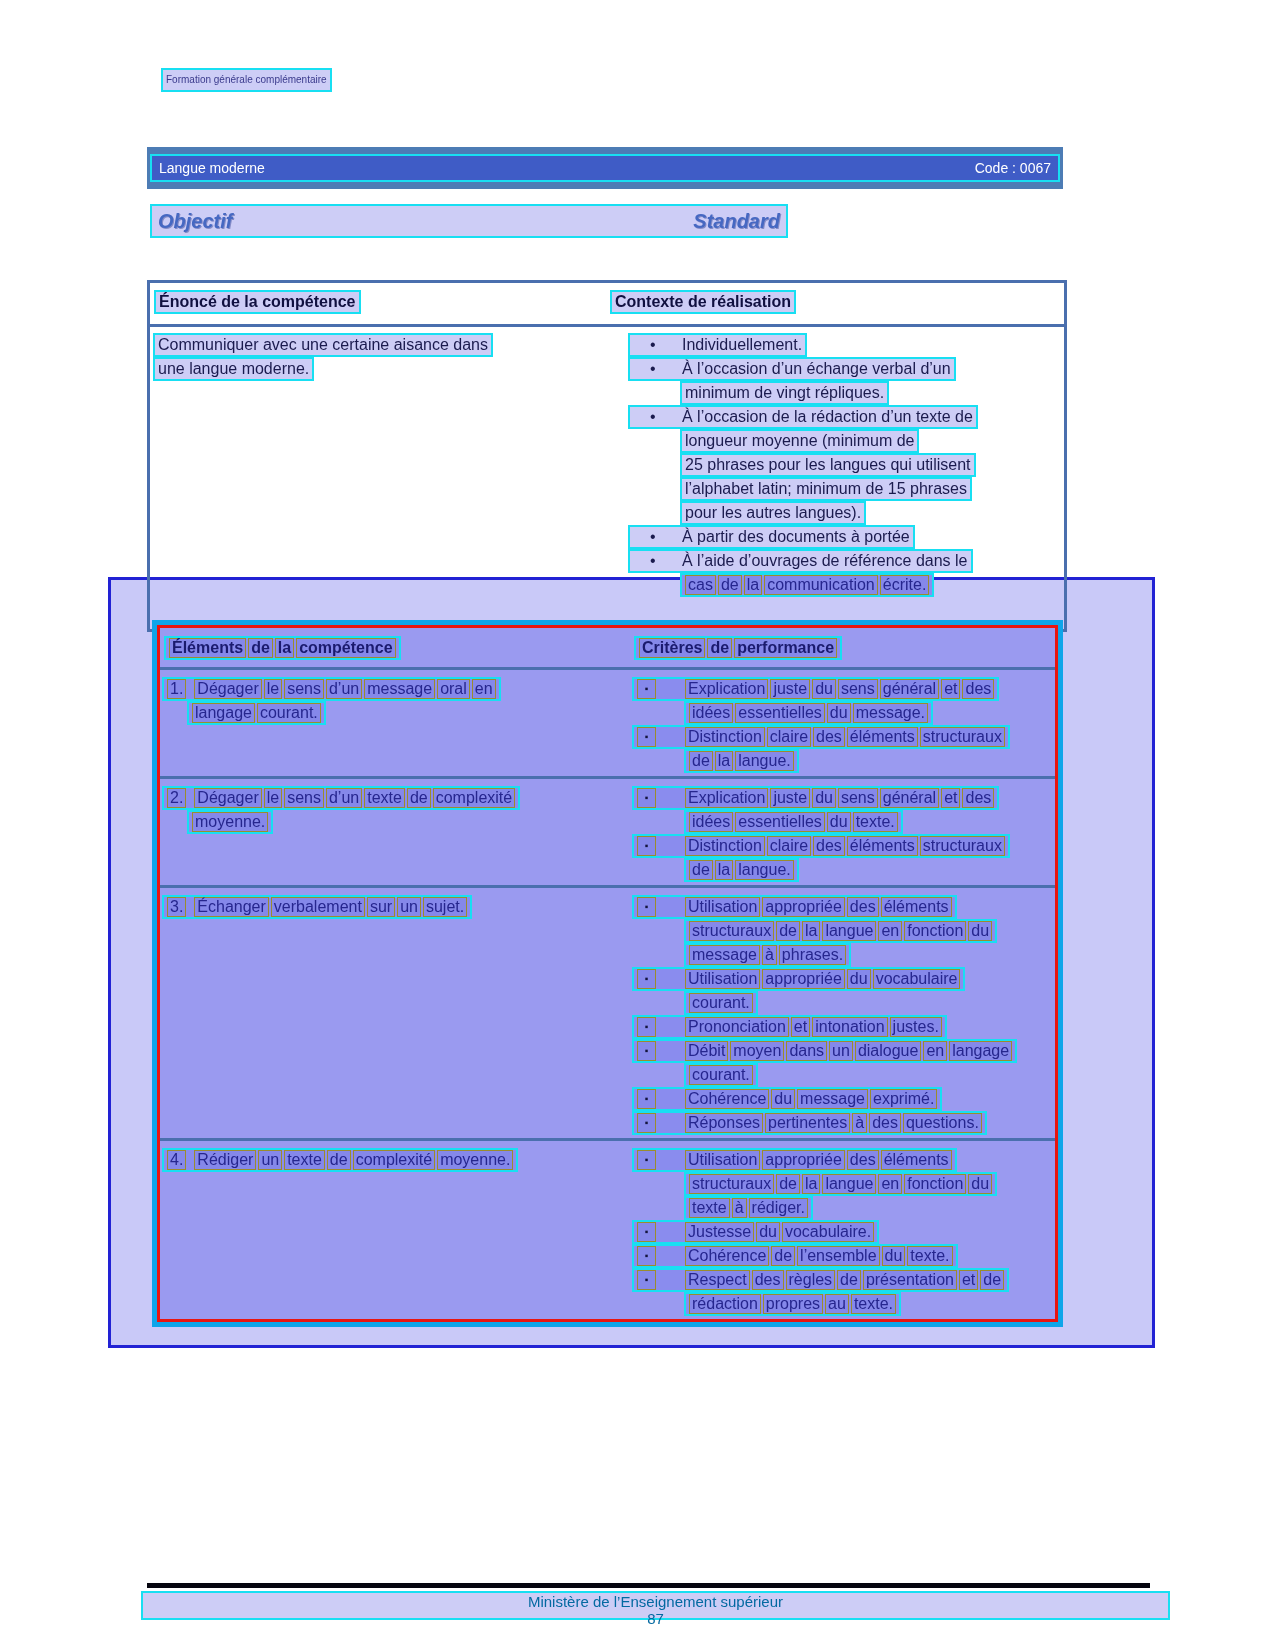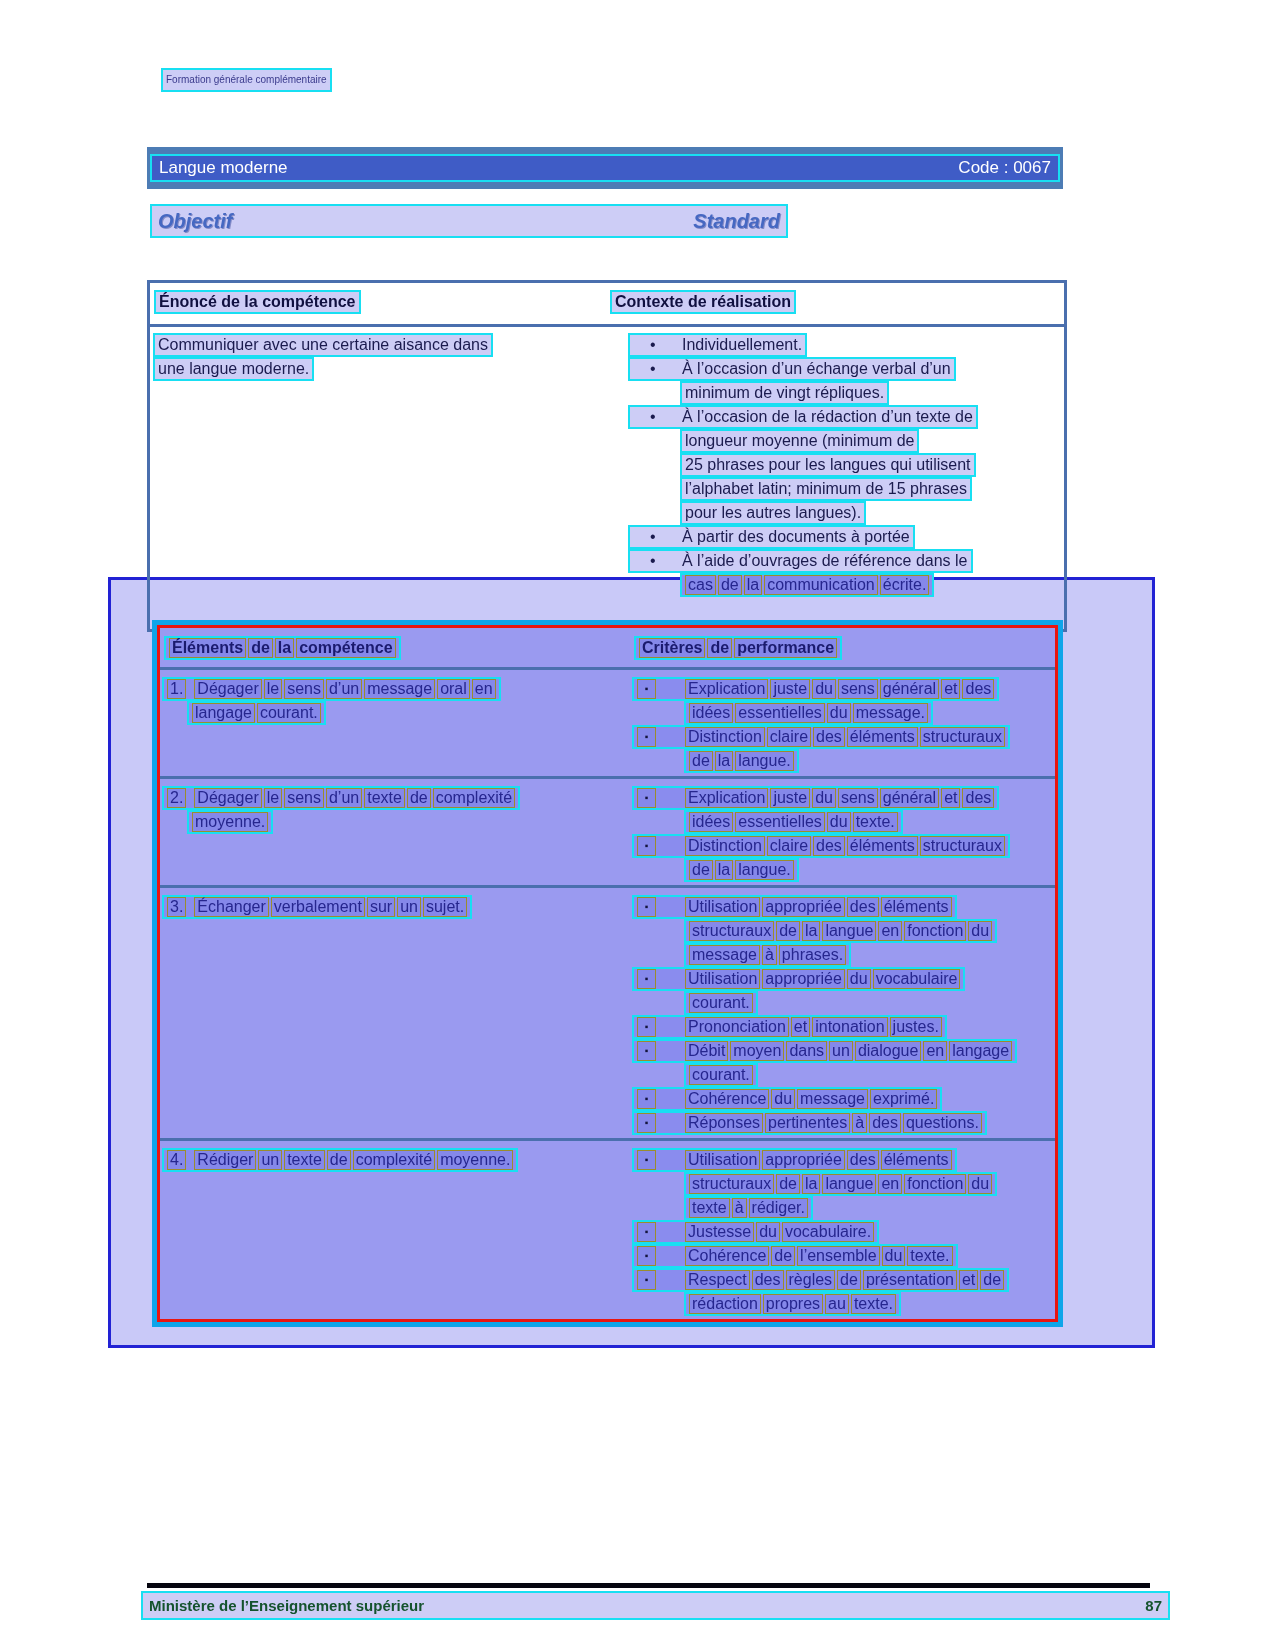--- a/index.html
+++ b/index.html
@@ -22,21 +22,21 @@
   .w.bw{min-width:13px;text-align:center;margin-right:28px;font-size:10px;line-height:18px;color:#14143c;}
   .w.num{margin-right:7px;}
 
   
   .doc-header{position:absolute;left:161px;top:68px;font-size:10px;color:#3a3a8c;}
 
   
   .banner{position:absolute;left:147px;top:147px;width:916px;height:42px;background:#4d7cb5;}
   .banner-strip{position:absolute;left:3px;top:7px;right:3px;bottom:7px;background:#3f5cc6;
       border:2px solid #18dff2;display:flex;justify-content:space-between;align-items:center;
-      padding:12px 7px;color:#ffffff;font-size:17px;}
+      padding:12px 7px;color:#ffffff;font-size:14px;}
 
   
   .obj-bar{position:absolute;left:150px;top:204px;width:622px;height:30px;background:#cdcdf6;
       border:2px solid #18dff2;display:flex;justify-content:space-between;align-items:center;
       padding:0 6px;font-size:20px;font-weight:bold;font-style:italic;color:#4668c2;
       text-shadow:1px 1px 0 rgba(46,63,143,0.45);}
 
   
   .t1{position:absolute;left:147px;top:248px;width:920px;height:352px;
       border:3px solid #4a6fae;background:transparent;z-index:2;box-sizing:border-box;margin-top:32px;}
@@ -60,21 +60,21 @@
   .t2-head .wl{font-weight:bold;color:#1b1b6e;}
   .t2-hc1{flex:0 0 470px;padding-left:4px;}
   .t2-row{display:flex;border-top:3px solid #4a6fae;padding:7px 0 3px;}
   .t2-el{flex:0 0 470px;padding-left:2px;}
   .t2-cr{flex:1;}
 
   
   .footer-rule{position:absolute;left:147px;top:1583px;width:1003px;height:5px;background:#05050f;}
   .footer-strip{position:absolute;left:141px;top:1591px;width:1013px;height:25px;background:#cdcdf6;
       border:2px solid #18dff2;display:flex;justify-content:space-between;align-items:center;
-      padding:0 6px;font-size:15px;font-weight:bold;color:#14532d;box-sizing:content-box;}
+      padding:0 6px;font-size:15px;font-weight:normal;color:#0369a1;box-sizing:content-box;flex-direction:column;}
 </style>
 </head>
 <body>
 
 <div class="page">
 
   <span class="hl doc-header">Formation générale complémentaire</span>
 
   <div class="banner">
     <div class="banner-strip">

